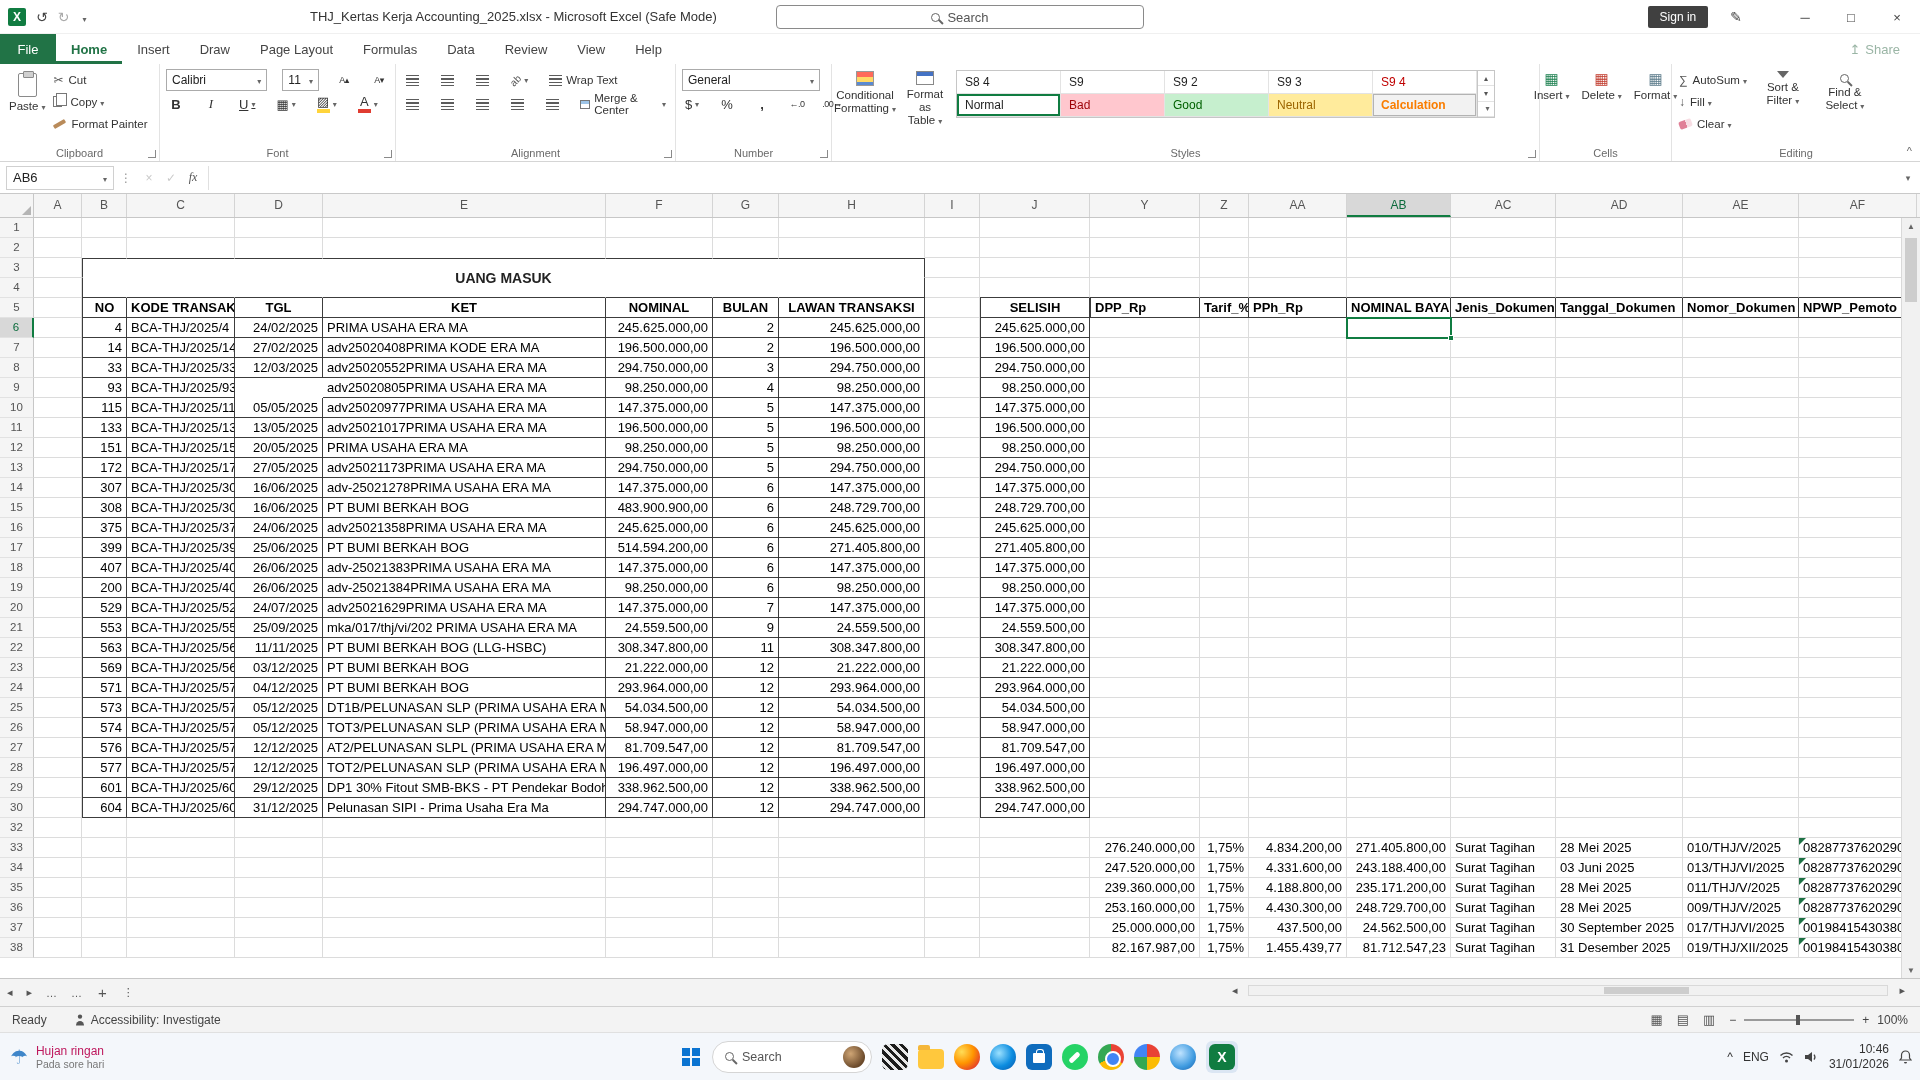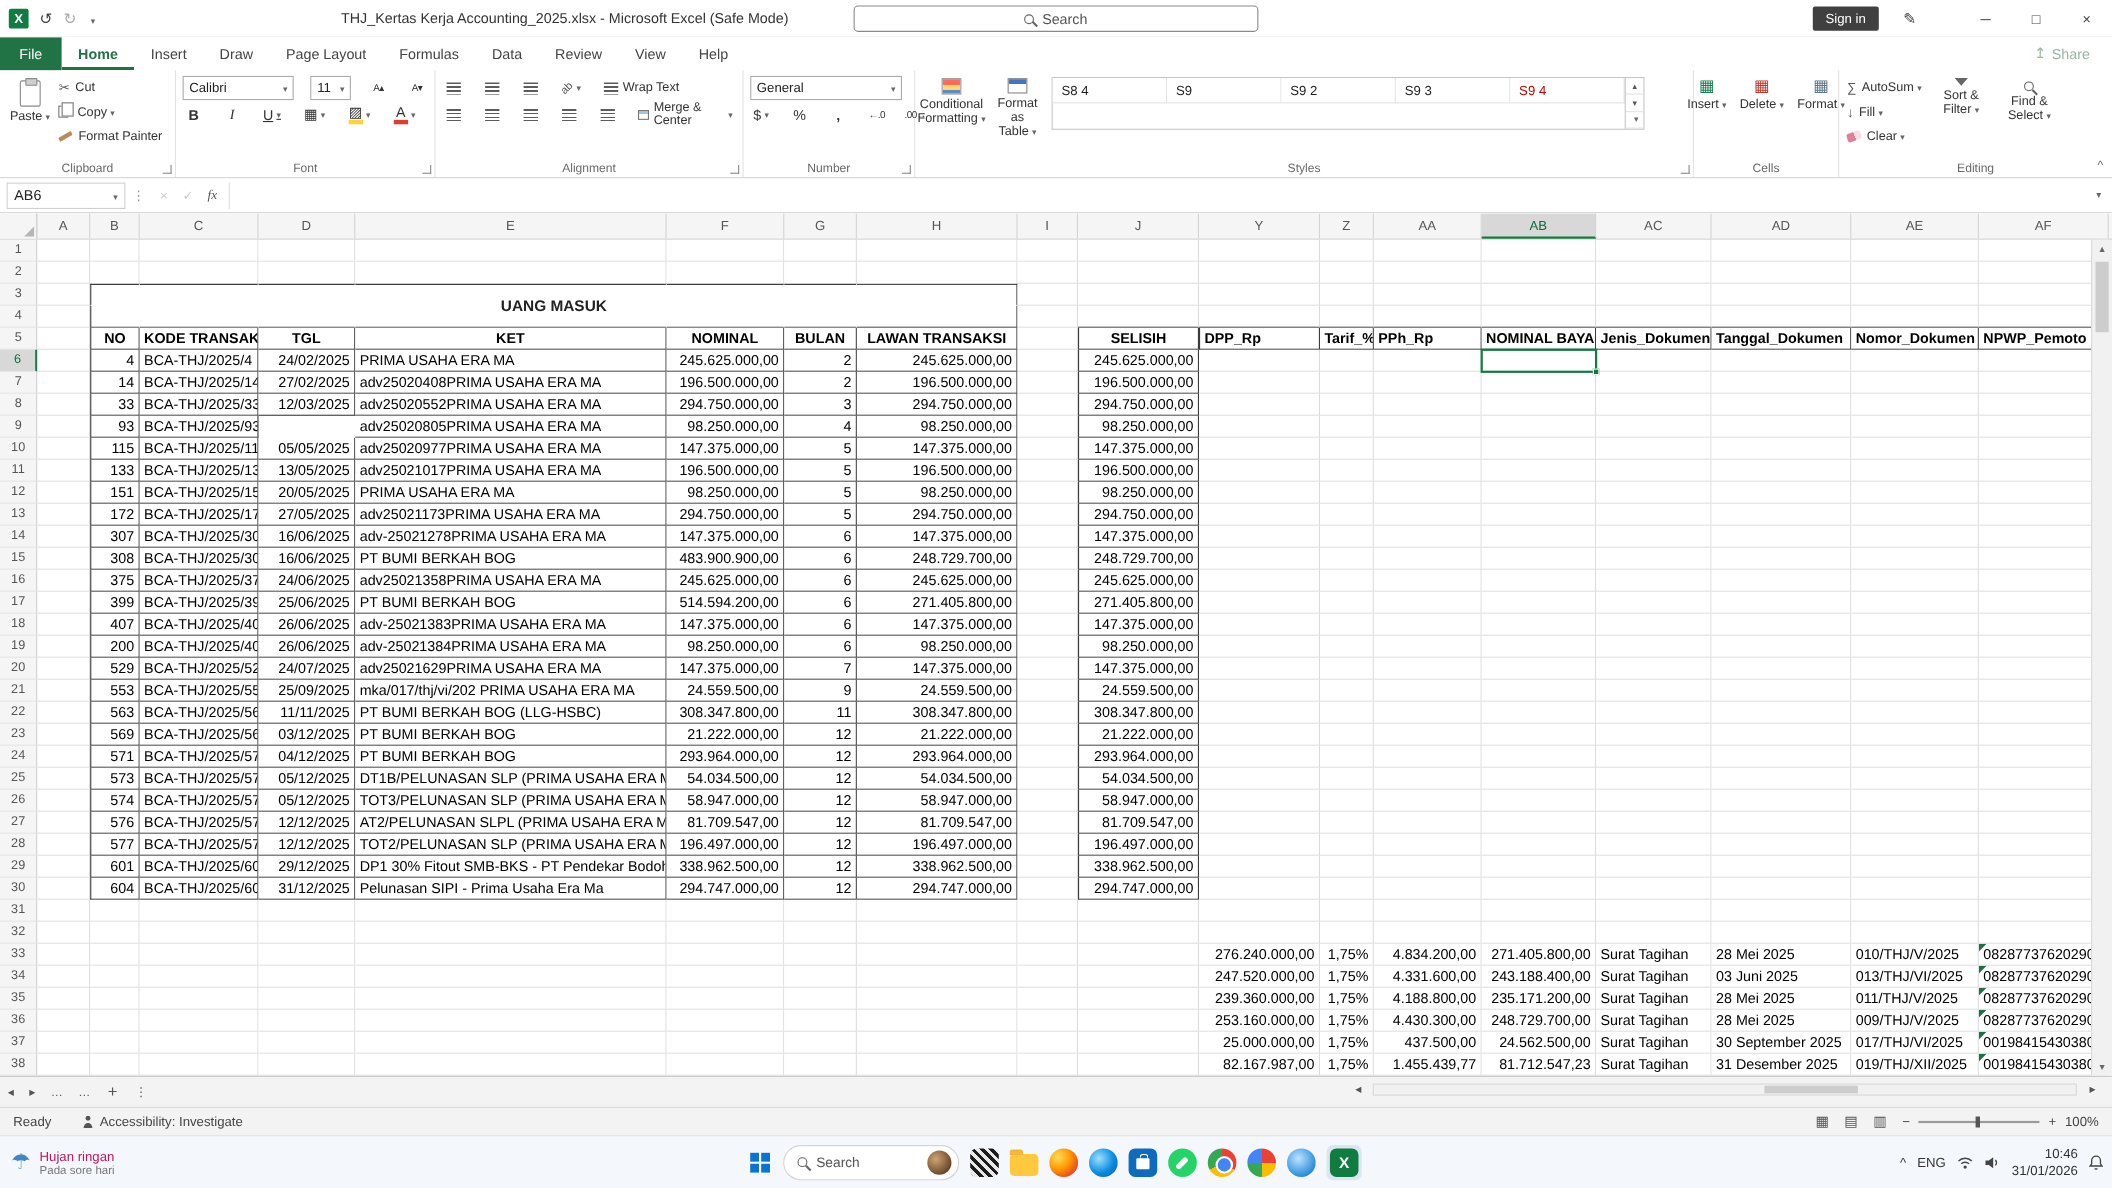--- a/index.html
+++ b/index.html
@@ -342,20 +342,27 @@
       </div>
       <div class="gallery">
         <div class="galrows">
           <div class="galrow" id="gal-row1">
               <div class="gal-cell">S8 4</div>
               <div class="gal-cell">S9</div>
               <div class="gal-cell">S9 2</div>
               <div class="gal-cell">S9 3</div>
               <div class="gal-cell red-text">S9 4</div>
             </div>
+          <div class="galrow" id="gal-row2">
+              <div class="gal-cell sel-normal">Normal</div>
+              <div class="gal-cell s-bad">Bad</div>
+              <div class="gal-cell s-good">Good</div>
+              <div class="gal-cell s-neutral">Neutral</div>
+              <div class="gal-cell s-calc">Calculation</div>
+            </div>
         </div>
         <div class="galscroll">
           <span>▴</span>
           <span>▾</span>
           <span class="dd"></span>
         </div>
       </div>
     </div>
     <div class="grp-label">Styles</div>
     <span class="launcher"></span>
@@ -575,21 +582,21 @@
         <div class="cell" style="width: 127px;"></div>
         <div class="cell" style="width: 116px;"></div>
         <div class="cell" style="width: 118px;"></div>
       </div>
       <div class="grow">
         <div class="rhead">7</div>
         <div class="cell" style="width: 48px;"></div>
         <div class="cell tb ar bl" style="width: 45px;">14</div>
         <div class="cell tb al" style="width: 108px;">BCA-THJ/2025/14</div>
         <div class="cell tb ar" style="width: 88px;">27/02/2025</div>
-        <div class="cell tb al" style="width: 283px;">adv25020408PRIMA USAHA ERA MA</div>
+        <div class="cell tb al" style="width: 283px;">adv25020408PRIMA KODE ERA MA</div>
         <div class="cell tb ar" style="width: 107px;">196.500.000,00</div>
         <div class="cell tb ar" style="width: 66px;">2</div>
         <div class="cell tb ar" style="width: 146px;">196.500.000,00</div>
         <div class="cell" style="width: 55px;"></div>
         <div class="cell tb ar bl" style="width: 110px;">196.500.000,00</div>
         <div class="cell" style="width: 110px;"></div>
         <div class="cell" style="width: 49px;"></div>
         <div class="cell" style="width: 98px;"></div>
         <div class="cell" style="width: 104px;"></div>
         <div class="cell" style="width: 105px;"></div>
@@ -1064,41 +1071,20 @@
         <div class="cell" style="width: 48px;"></div>
         <div class="cell tb ar bl" style="width: 45px;">604</div>
         <div class="cell tb al" style="width: 108px;">BCA-THJ/2025/604</div>
         <div class="cell tb ar" style="width: 88px;">31/12/2025</div>
         <div class="cell tb al" style="width: 283px;">Pelunasan SIPI - Prima Usaha Era Ma</div>
         <div class="cell tb ar" style="width: 107px;">294.747.000,00</div>
         <div class="cell tb ar" style="width: 66px;">12</div>
         <div class="cell tb ar" style="width: 146px;">294.747.000,00</div>
         <div class="cell" style="width: 55px;"></div>
         <div class="cell tb ar bl" style="width: 110px;">294.747.000,00</div>
-        <div class="cell" style="width: 110px;"></div>
-        <div class="cell" style="width: 49px;"></div>
-        <div class="cell" style="width: 98px;"></div>
-        <div class="cell" style="width: 104px;"></div>
-        <div class="cell" style="width: 105px;"></div>
-        <div class="cell" style="width: 127px;"></div>
-        <div class="cell" style="width: 116px;"></div>
-        <div class="cell" style="width: 118px;"></div>
-      </div>
-      <div class="grow">
-        <div class="rhead">31</div>
-        <div class="cell" style="width: 48px;"></div>
-        <div class="cell" style="width: 45px;"></div>
-        <div class="cell" style="width: 108px;"></div>
-        <div class="cell" style="width: 88px;"></div>
-        <div class="cell" style="width: 283px;"></div>
-        <div class="cell" style="width: 107px;"></div>
-        <div class="cell" style="width: 66px;"></div>
-        <div class="cell" style="width: 146px;"></div>
-        <div class="cell" style="width: 55px;"></div>
-        <div class="cell" style="width: 110px;"></div>
         <div class="cell" style="width: 110px;"></div>
         <div class="cell" style="width: 49px;"></div>
         <div class="cell" style="width: 98px;"></div>
         <div class="cell" style="width: 104px;"></div>
         <div class="cell" style="width: 105px;"></div>
         <div class="cell" style="width: 127px;"></div>
         <div class="cell" style="width: 116px;"></div>
         <div class="cell" style="width: 118px;"></div>
       </div>
       <div class="grow">

